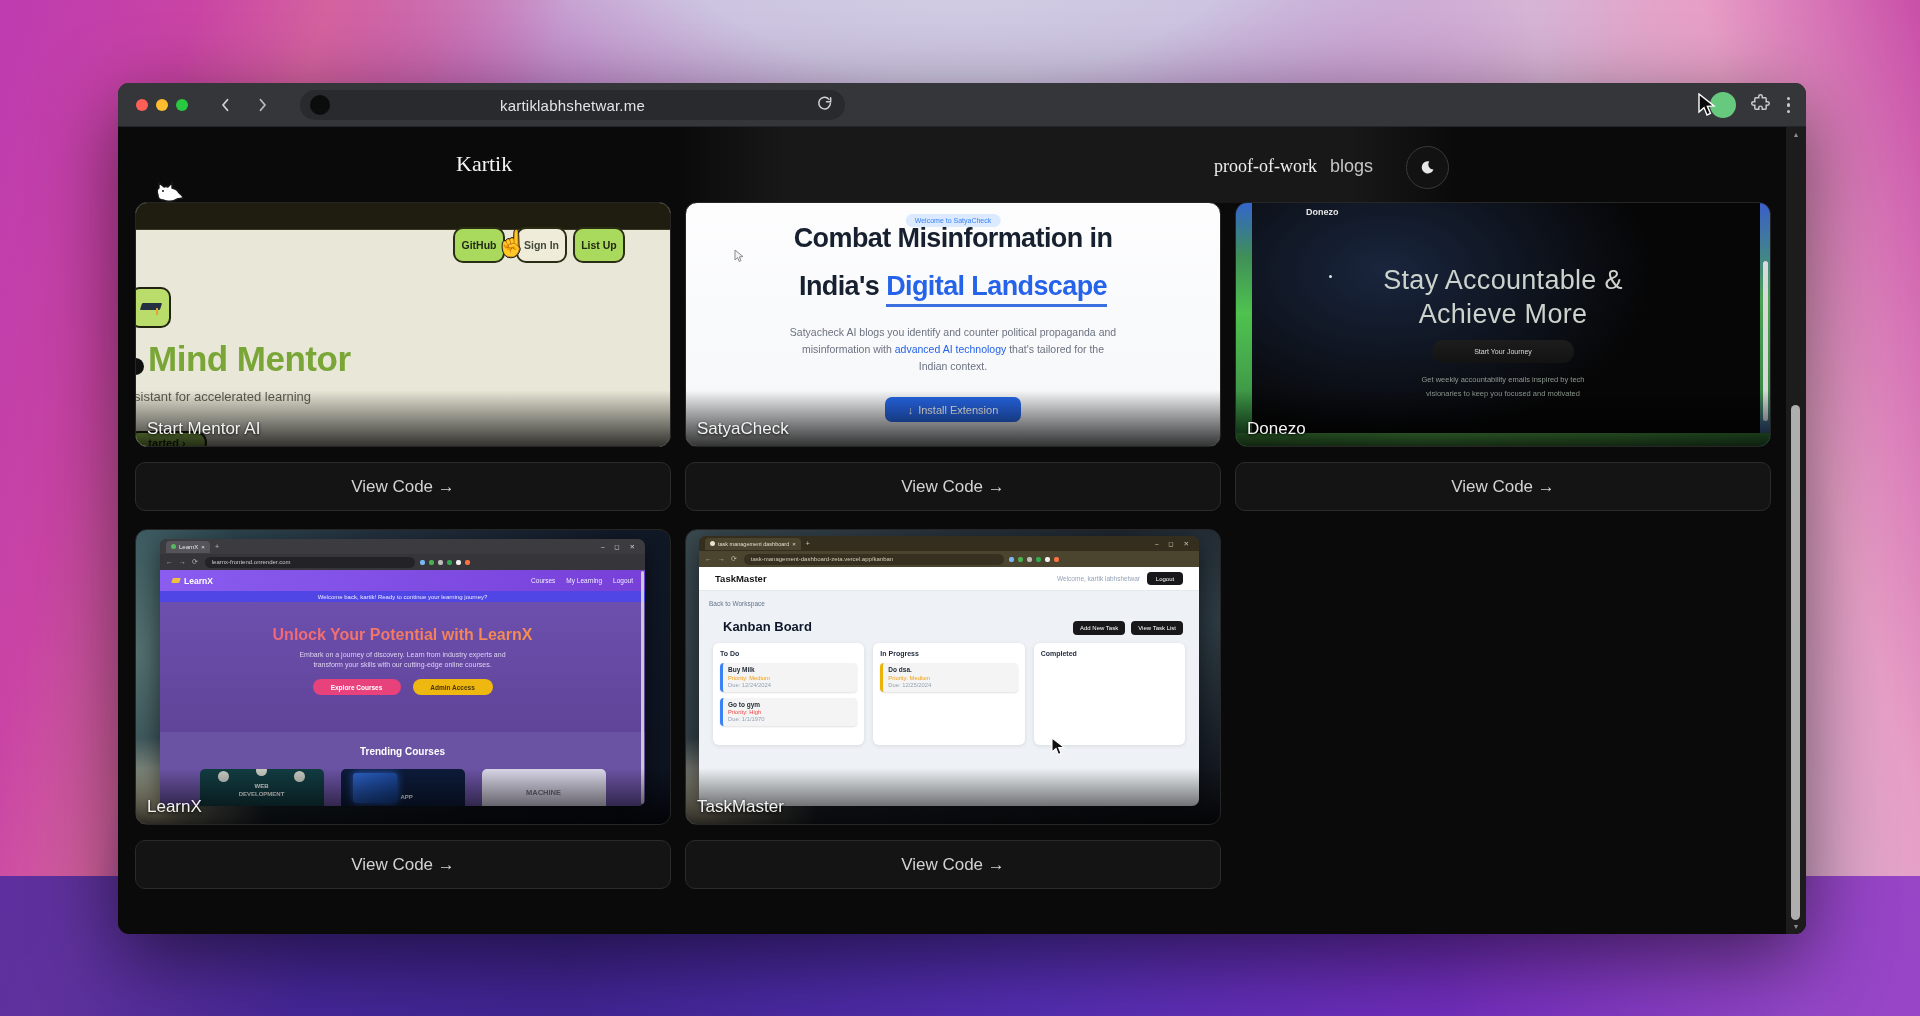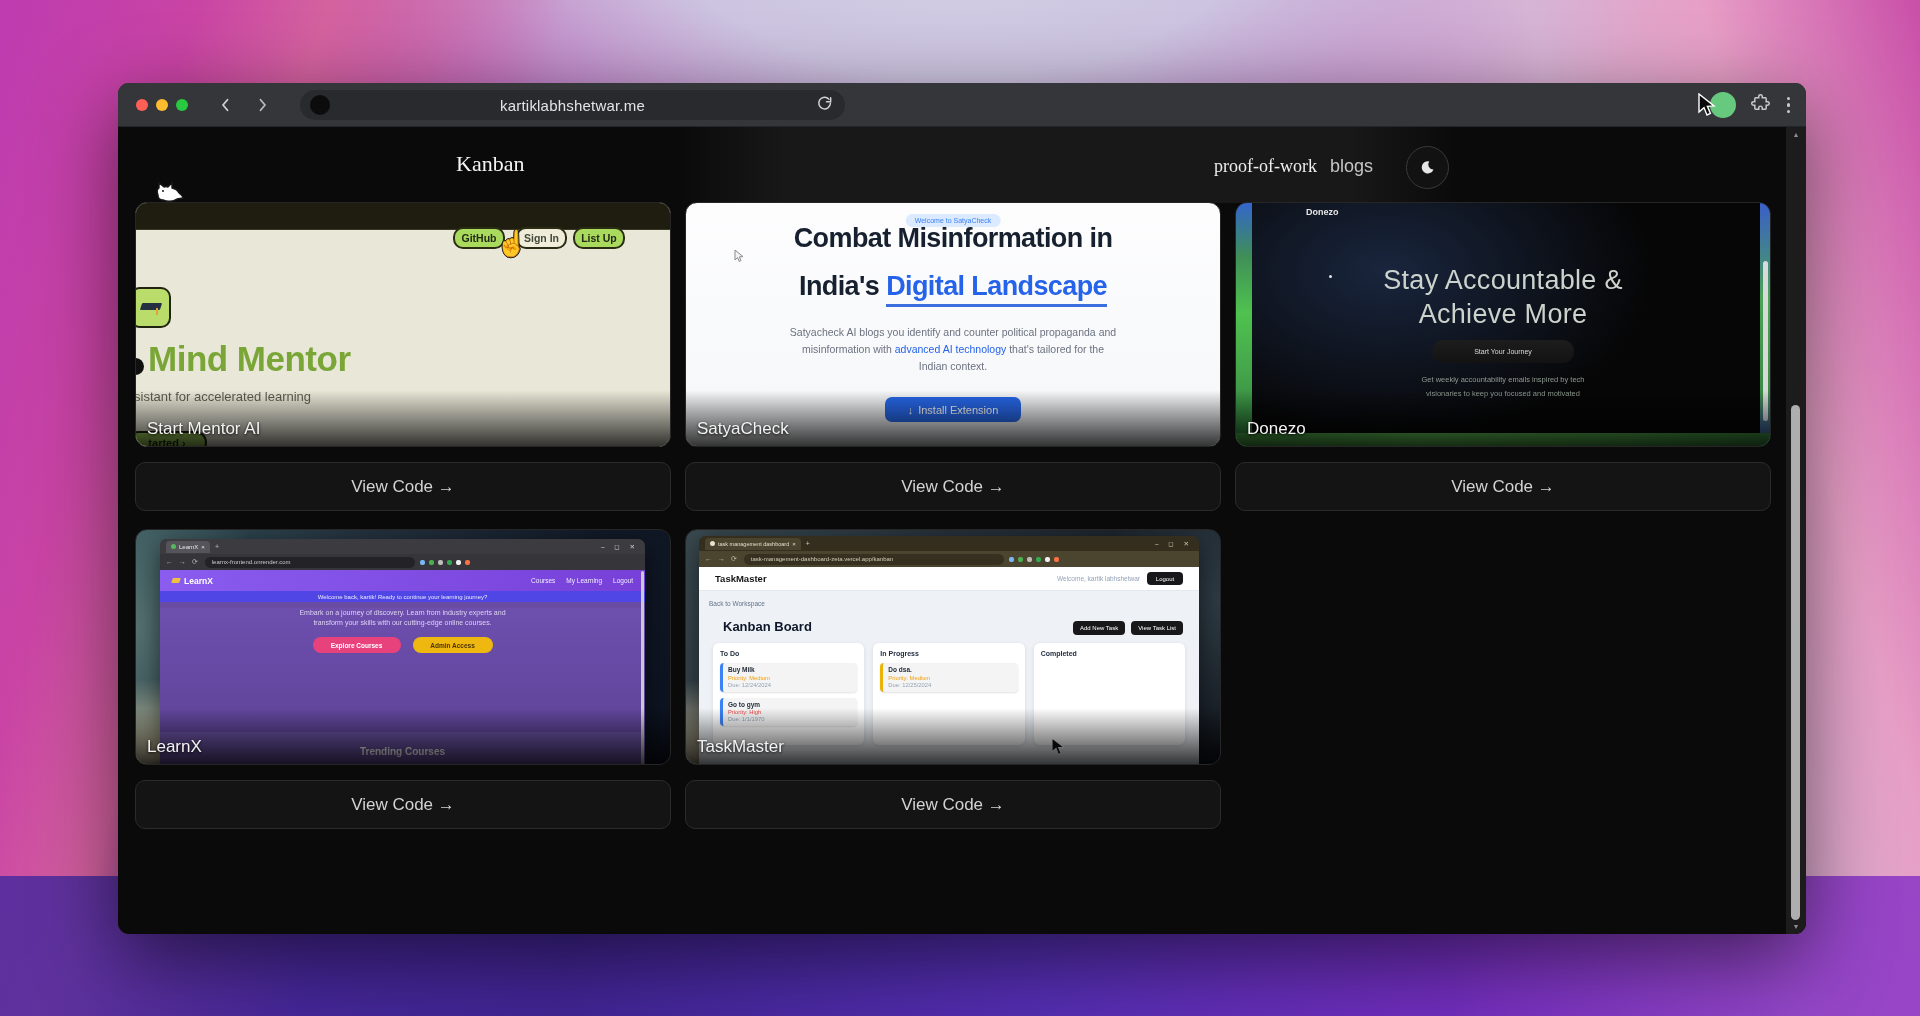--- a/index.html
+++ b/index.html
@@ -60,33 +60,33 @@
     background:#121212; border:1px solid #3a3a3a; display:flex; align-items:center; justify-content:center; }
 
   
   .cat { position:absolute; left:36px; top:52px; width:30px; height:26px; z-index:6; }
 
   
   .grid { position:absolute; left:17px; top:75px; width:1636px;
     display:grid; grid-template-columns:repeat(3,536px); column-gap:14px; row-gap:18px; }
   .card { position:relative; }
   .thumb { position:relative; width:536px; border:1px solid #262626; border-radius:12px; overflow:hidden; background:#101010; }
-  .row1 .thumb { height:245px; } .row2 .thumb { height:236px; }
+  .row1 .thumb { height:245px; } .row2 .thumb { height:296px; }
   .name-grad { position:absolute; left:0; right:0; bottom:0; height:56px;
     background:linear-gradient(180deg, rgba(0,0,0,0) 0%, rgba(0,0,0,.78) 100%); }
   .proj-name { position:absolute; left:11px; bottom:7px; color:#f2f2f2; font-size:17px;
     text-shadow:0 1px 3px rgba(0,0,0,.9); }
   .view-code { display:flex; align-items:center; justify-content:center; width:536px; height:49px;
     margin-top:15px; border-radius:10px; background:#141414; border:1px solid #2b2b2b;
     color:#d2d2d2; font-size:17px; cursor:pointer; }
 
   
   .mm { background:#e9e7d7; }
   .mm-top { position:absolute; left:0; top:0; right:0; height:27px; background:#1f1d10; border-bottom:1px solid #3c3a26; }
-  .mm-btn { position:absolute; top:24px; height:22px; border-radius:10px; border:2px solid #2a2d14;
+  .mm-btn { position:absolute; top:24px; height:36px; border-radius:10px; border:2px solid #2a2d14;
     font-size:10.5px; font-weight:bold; color:#232914; display:flex; align-items:center; justify-content:center; }
   .mm-github { left:317px; width:52px; background:#a9d95d; }
   .mm-signin { left:380px; width:51px; background:#efedda; color:#44483a; }
   .mm-signup { left:437px; width:52px; background:#a9d95d; }
   .mm-appicon { position:absolute; left:-6px; top:84px; width:41px; height:41px; border-radius:10px;
     background:#b9dc6a; border:2.5px solid #20240f; display:flex; align-items:center; justify-content:center; }
   .mm-cap { position:relative; width:20px; height:10px; }
   .mm-cap .board { position:absolute; left:0; top:0; width:20px; height:7px; background:#243042; transform:skewX(-18deg); border-radius:1px; }
   .mm-cap .tassel { position:absolute; right:3px; top:5px; width:2px; height:7px; background:#e0a33a; }
   .mm-bullet { position:absolute; left:-9px; top:155px; width:17px; height:17px; border-radius:50%; background:#101010; }
@@ -274,21 +274,21 @@
           <i></i>
           <i></i>
         </span>
     </div>
   </div>
 
   <div class="page">
     <div class="header-glow"></div>
 
     <header class="site-header">
-      <span class="logo">Kanban</span>
+      <span class="logo">Kartik</span>
       <a class="nav-proof">proof-of-work</a>
       <a class="nav-blogs">blogs</a>
       <button class="theme-btn">
         <svg width="17" height="17" viewBox="0 0 24 24">
           <path d="M14.5 3.5 A8.6 8.6 0 1 0 20.5 14.8 A7 7 0 0 1 14.5 3.5 Z" fill="#e6e6e6"></path>
         </svg>
       </button>
     </header>
 
     <div class="cat">
@@ -401,20 +401,21 @@
                   <span>LearnX</span>
                 </span>
                 <span class="lx-nav">
                   <span>Courses</span>
                   <span>My Learning</span>
                   <span>Logout</span>
                 </span>
               </div>
               <div class="lx-banner">Welcome back, kartik! Ready to continue your learning journey?</div>
               <div class="lx-hero">
+                <div class="lx-h1">Unlock Your Potential with LearnX</div>
                 <div class="lx-sub">
                   <div>Embark on a journey of discovery. Learn from industry experts and</div>
                   <div>transform your skills with our cutting-edge online courses.</div>
                 </div>
                 <div class="lx-btns">
                   <span class="lx-btn pink">Explore Courses</span>
                   <span class="lx-btn gold">Admin Access</span>
                 </div>
               </div>
               <div class="lx-trend">

